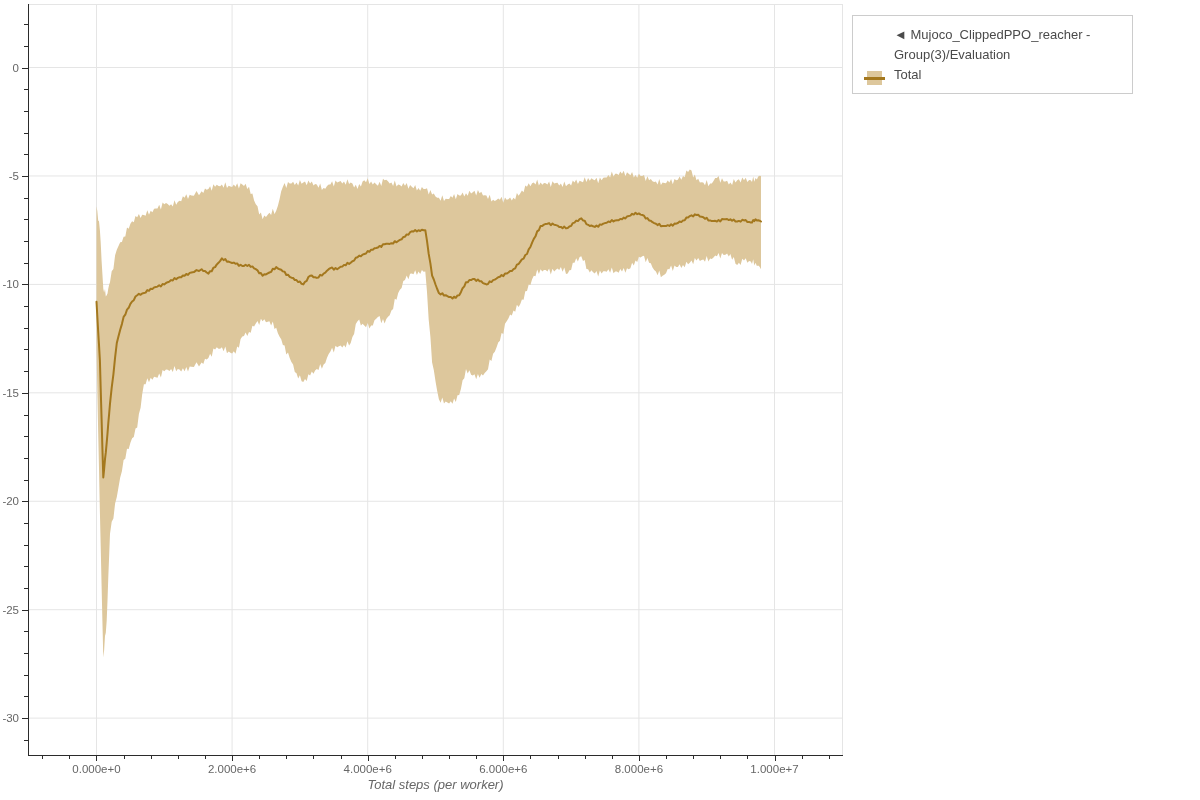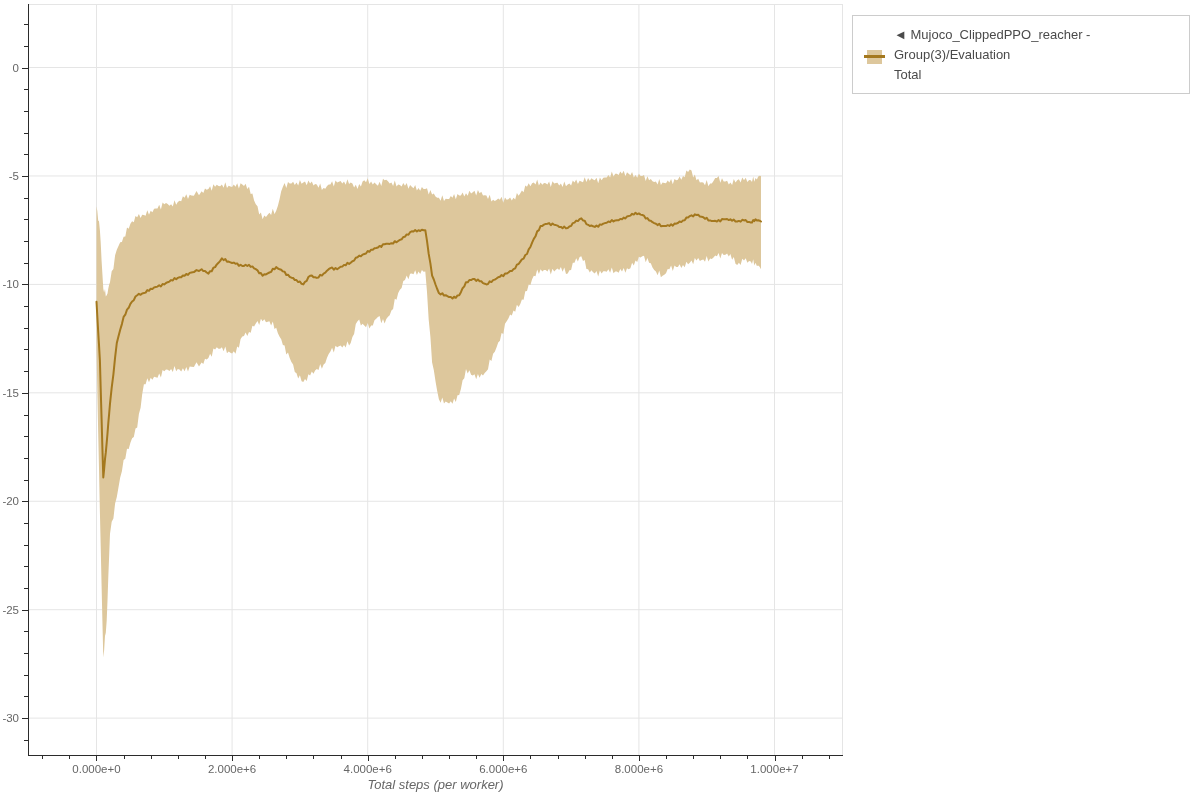--- a/index.html
+++ b/index.html
@@ -1,23 +1,23 @@
 <!DOCTYPE html>
 <html><head>
 <meta charset="utf-8">
 <style>
   html,body{margin:0;padding:0;background:#ffffff;}
   .stage{position:relative;width:1200px;height:800px;background:#ffffff;overflow:hidden;
          font-family:"Liberation Sans",sans-serif;}
   svg{position:absolute;left:0;top:0;}
   .x-axis-title{position:absolute;left:28px;top:777px;width:815px;text-align:center;
                 font-size:13px;font-style:italic;color:#666666;}
-  .legend{position:absolute;left:852px;top:15px;width:338px;box-sizing:border-box;
+  .legend{position:absolute;left:852px;top:15px;width:281px;box-sizing:border-box;
           background:#ffffff;border:1px solid #cccccc;padding:9px 10px 8px 11px;
-          display:flex;align-items:center;gap:9px;
+          display:flex;align-items:flex-end;gap:9px;
           font-size:13px;line-height:20px;color:#4a4a4a;}
   .swatch{position:relative;flex:0 0 21px;width:21px;height:14px;margin-top:3px;}
   .swatch-band{position:absolute;left:3px;right:3px;top:0;bottom:0;}
   .swatch-line{position:absolute;left:0;right:0;top:50%;margin-top:-1.5px;height:3px;}
   .legend-text{flex:1 1 auto;}
 </style>
 </head>
 <body>
 
 <div class="stage">

